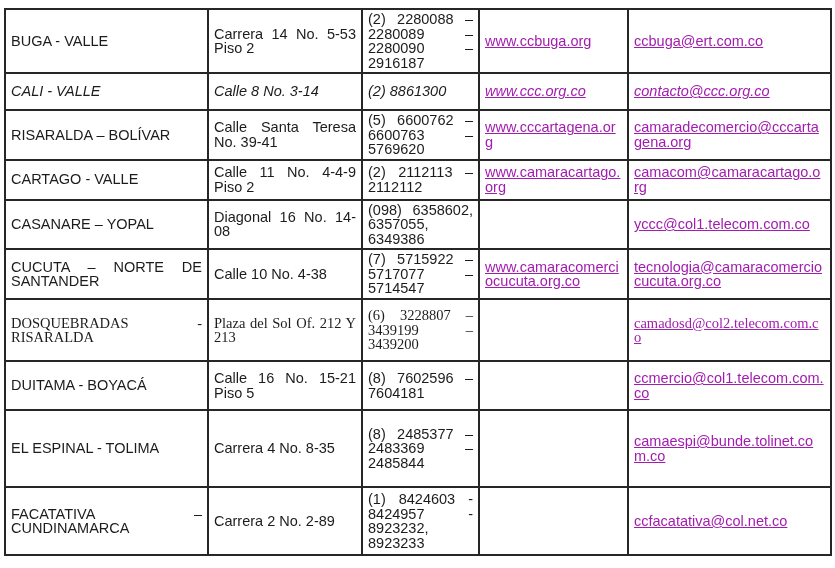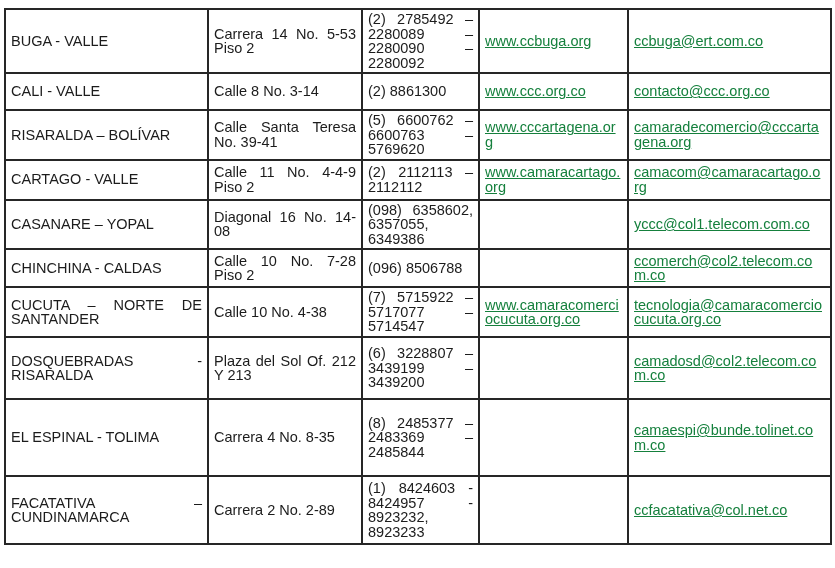--- a/index.html
+++ b/index.html
@@ -36,54 +36,54 @@
     overflow: hidden;
   }
   td.cell-city, td.cell-address, td.cell-phone {
     text-align: justify;
   }
   td.cell-web, td.cell-email {
     text-align: left;
     word-break: break-all;
   }
   a.link {
-    color: #15803d;
+    color: #a21caf;
     text-decoration: underline;
     cursor: pointer;
   }
   
   tr.r1  { height: 58px; }
-  tr.r2  { height: 37px; }
+  tr.r2  { height: 37px; font-style: italic; }
   tr.r3  { height: 45px; }
   tr.r4  { height: 40px; margin-top: 40px; }
   tr.r5  { height: 44px; }
   tr.r6  { height: 38px; }
   tr.r7  { height: 50px; border-radius: 13px; }
-  tr.r8  { height: 62px; }
+  tr.r8  { height: 62px; font-family: Liberation Serif, serif; }
   tr.r9  { height: 49px; }
   tr.r10 { height: 77px; }
   tr.r11 { height: 68px; }
 </style>
 </head>
 <body>
 
 <div class="page">
   <table class="directory">
     <colgroup>
       <col class="c-city">
         <col class="c-address">
         <col class="c-phone">
         <col class="c-web">
         <col class="c-email">
     </colgroup>
     <tbody>
       <tr class="r1">
         <td class="cell-city">BUGA - VALLE</td>
         <td class="cell-address">Carrera 14 No. 5-53 Piso 2</td>
-        <td class="cell-phone">(2) 2785492 – 2280089 – 2280090 – 2280092</td>
+        <td class="cell-phone">(2) 2280088 – 2280089 – 2280090 – 2916187</td>
         <td class="cell-web"><a class="link">www.ccbuga.org</a></td>
         <td class="cell-email"><a class="link">ccbuga@ert.com.co</a></td>
       </tr>
       <tr class="r2">
         <td class="cell-city">CALI - VALLE</td>
         <td class="cell-address">Calle 8 No. 3-14</td>
         <td class="cell-phone">(2) 8861300</td>
         <td class="cell-web"><a class="link">www.ccc.org.co</a></td>
         <td class="cell-email"><a class="link">contacto@ccc.org.co</a></td>
       </tr>
@@ -101,40 +101,40 @@
         <td class="cell-web"><a class="link">www.camaracartago.org</a></td>
         <td class="cell-email"><a class="link">camacom@camaracartago.org</a></td>
       </tr>
       <tr class="r5">
         <td class="cell-city">CASANARE – YOPAL</td>
         <td class="cell-address">Diagonal 16 No. 14-08</td>
         <td class="cell-phone">(098) 6358602, 6357055, 6349386</td>
         <td class="cell-web"><a class="link" style="text-decoration: none;"></a></td>
         <td class="cell-email"><a class="link">yccc@col1.telecom.com.co</a></td>
       </tr>
-      <tr class="r6">
-        <td class="cell-city">CHINCHINA - CALDAS</td>
-        <td class="cell-address">Calle 10 No. 7-28 Piso 2</td>
-        <td class="cell-phone">(096) 8506788</td>
-        <td class="cell-web"><a class="link" style="text-decoration: none;"></a></td>
-        <td class="cell-email"><a class="link">ccomerch@col2.telecom.com.co</a></td>
-      </tr>
       <tr class="r7">
         <td class="cell-city">CUCUTA – NORTE DE SANTANDER</td>
         <td class="cell-address">Calle 10 No. 4-38</td>
         <td class="cell-phone">(7) 5715922 – 5717077 – 5714547</td>
         <td class="cell-web"><a class="link">www.camaracomerciocucuta.org.co</a></td>
         <td class="cell-email"><a class="link">tecnologia@camaracomerciocucuta.org.co</a></td>
       </tr>
       <tr class="r8">
         <td class="cell-city">DOSQUEBRADAS - RISARALDA</td>
         <td class="cell-address">Plaza del Sol Of. 212 Y 213</td>
         <td class="cell-phone">(6) 3228807 – 3439199 – 3439200</td>
         <td class="cell-web"><a class="link" style="text-decoration: none;"></a></td>
         <td class="cell-email"><a class="link">camadosd@col2.telecom.com.co</a></td>
+      </tr>
+      <tr class="r9">
+        <td class="cell-city">DUITAMA - BOYACÁ</td>
+        <td class="cell-address">Calle 16 No. 15-21 Piso 5</td>
+        <td class="cell-phone">(8) 7602596 – 7604181</td>
+        <td class="cell-web"><a class="link" style="text-decoration: none;"></a></td>
+        <td class="cell-email"><a class="link">ccmercio@col1.telecom.com.co</a></td>
       </tr>
       <tr class="r10">
         <td class="cell-city">EL ESPINAL - TOLIMA</td>
         <td class="cell-address">Carrera 4 No. 8-35</td>
         <td class="cell-phone">(8) 2485377 – 2483369 – 2485844</td>
         <td class="cell-web"><a class="link" style="text-decoration: none;"></a></td>
         <td class="cell-email"><a class="link">camaespi@bunde.tolinet.com.co</a></td>
       </tr>
       <tr class="r11">
         <td class="cell-city">FACATATIVA – CUNDINAMARCA</td>

